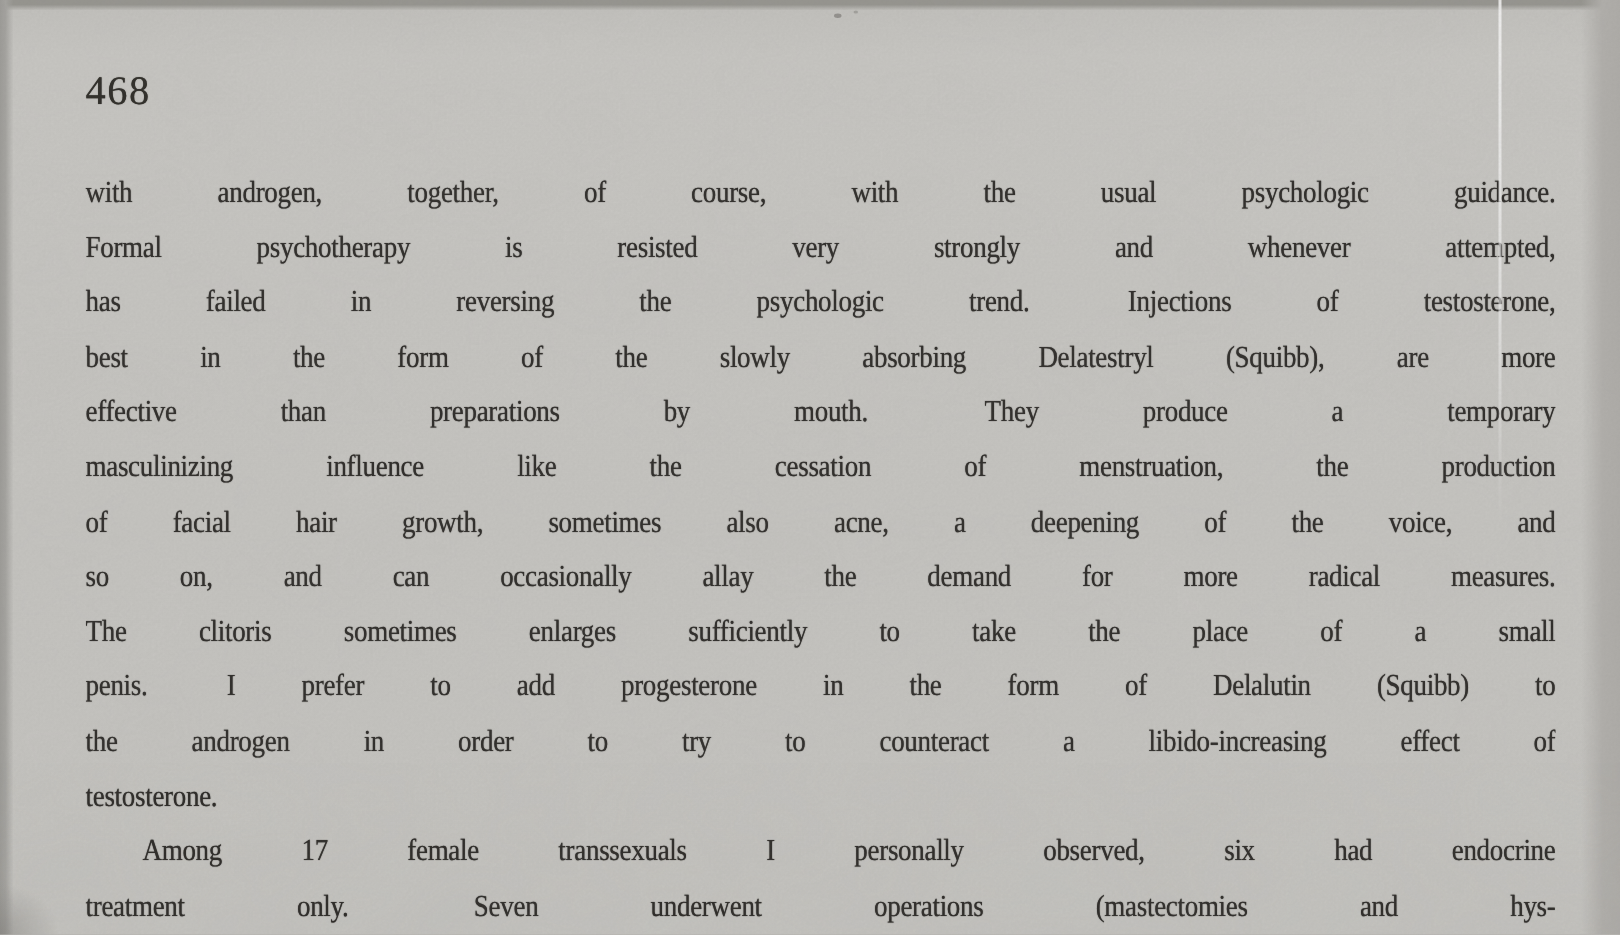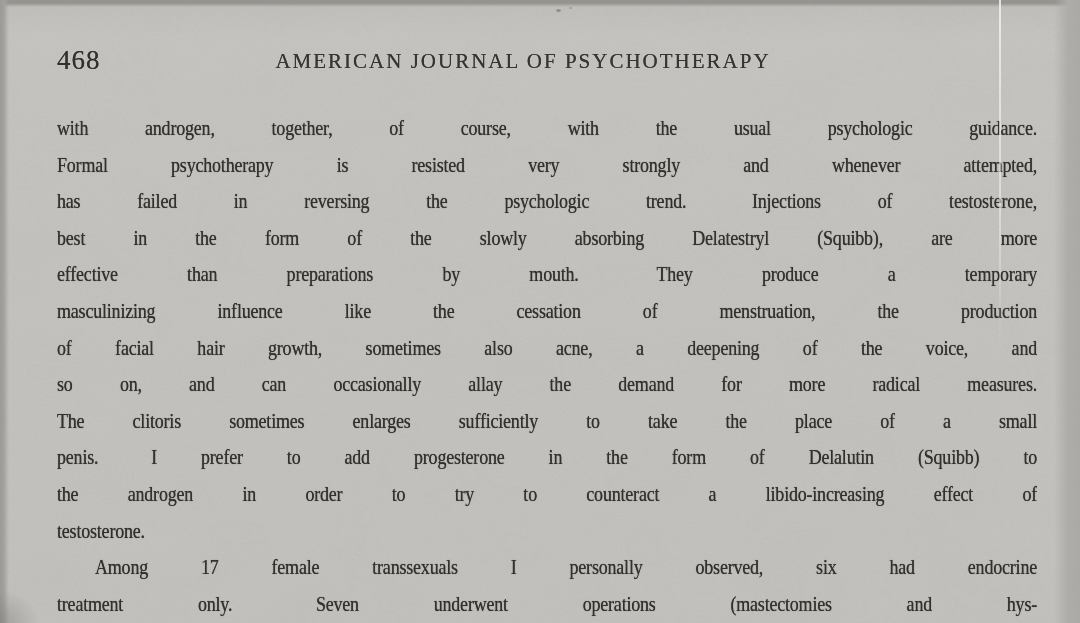--- a/index.html
+++ b/index.html
@@ -89,21 +89,20 @@
     position: absolute; inset: 0; pointer-events: none;
   }
 </style>
 </head>
 <body>
 
 <div class="sheet">
 
   <div class="header">
     <span class="pagenum">468</span>
-    <span class="jtitle">AMERICAN JOURNAL OF PSYCHOTHERAPY</span>
   </div>
 
   <div class="bodytext">
     <div class="line">with androgen, together, of course, with the usual psychologic guidance.</div>
     <div class="line">Formal psychotherapy is resisted very strongly and whenever attempted,</div>
     <div class="line">has failed in reversing the psychologic trend.  Injections of testosterone,</div>
     <div class="line">best in the form of the slowly absorbing Delatestryl (Squibb), are more</div>
     <div class="line">effective than preparations by mouth.  They produce a temporary</div>
     <div class="line">masculinizing influence like the cessation of menstruation, the production</div>
     <div class="line">of facial hair growth, sometimes also acne, a deepening of the voice, and</div>

